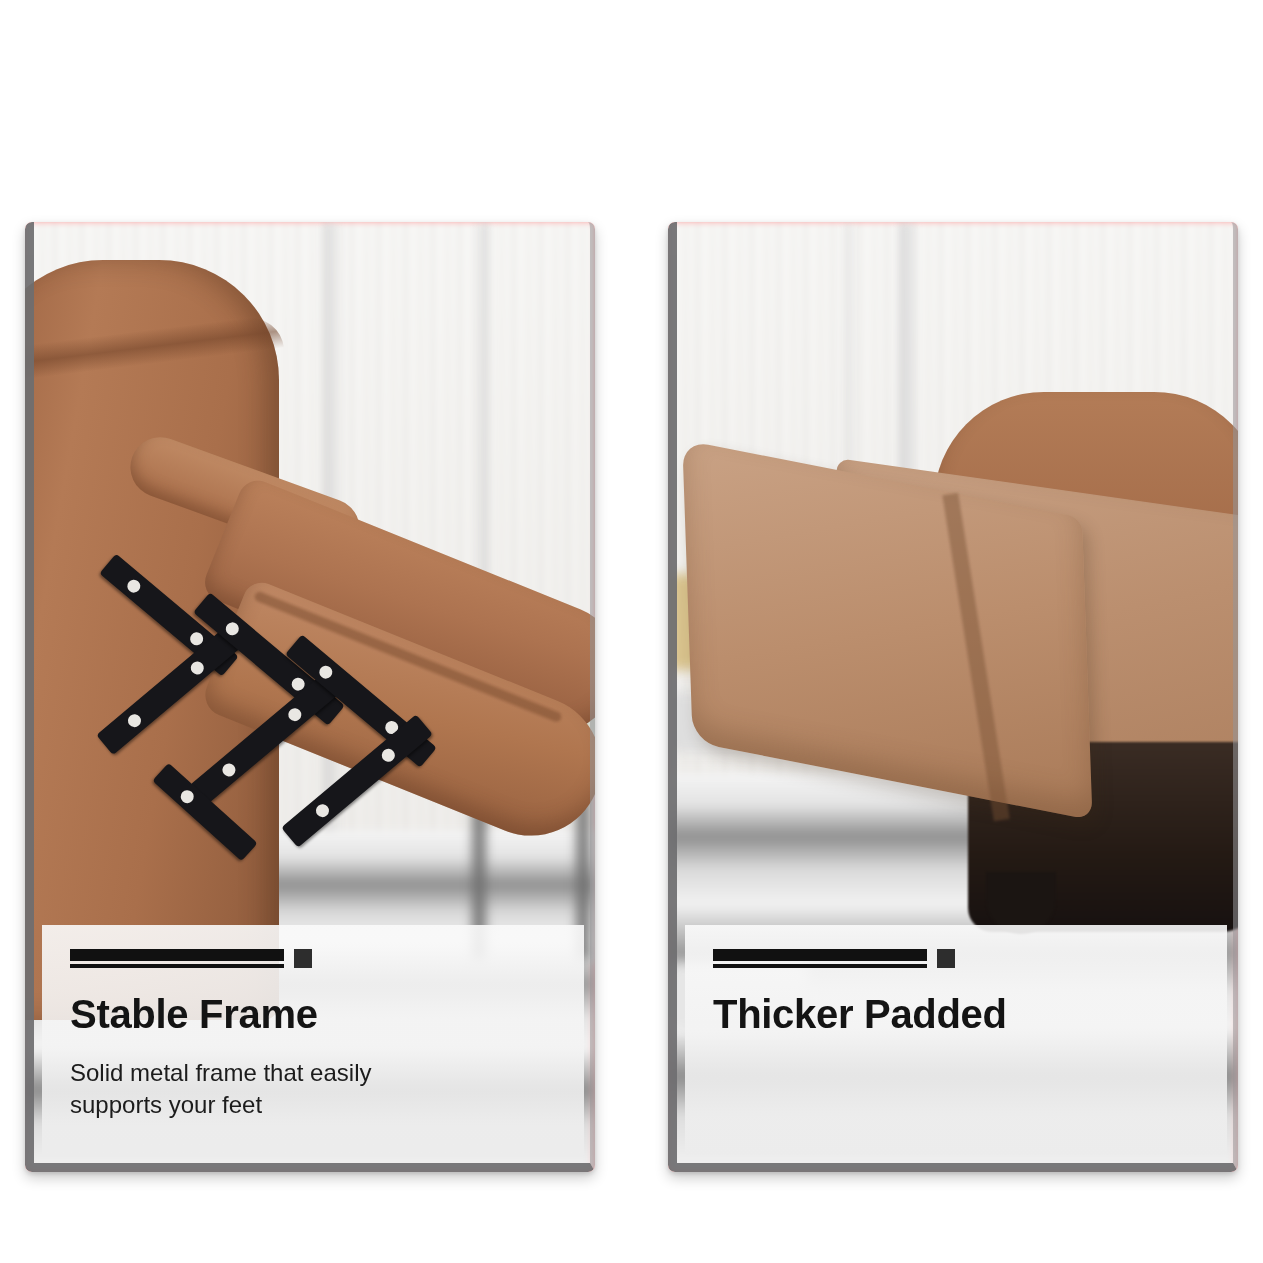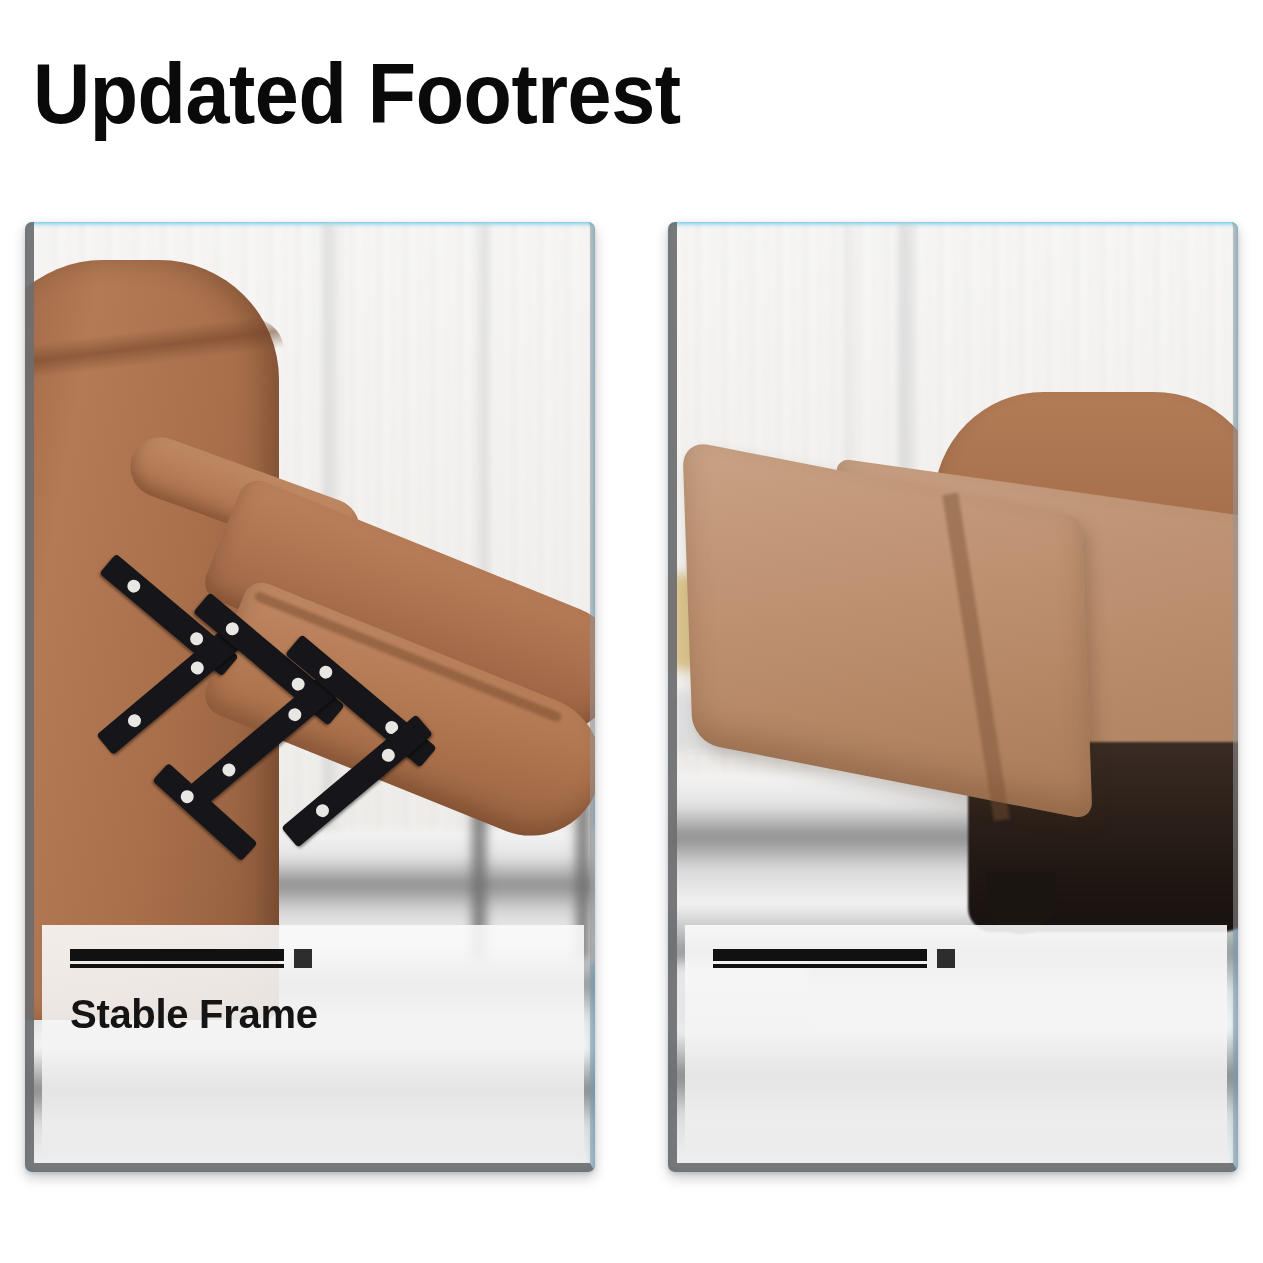--- a/index.html
+++ b/index.html
@@ -42,21 +42,21 @@
     width:1263px; height:980px;
   }
 
   .panel{
     position:absolute;
     top:12px;
     width:570px;
     height:950px;
     overflow:hidden;
     border-radius:7px;
-    background:#0ea5e9;
+    background:#fca5a5;
     box-shadow:
       0 6px 14px rgba(0,0,0,0.20),
       0 2px 4px rgba(0,0,0,0.12);
   }
   .panel-left  { left:25px; }
   .panel-right { left:668px; }
 
   
   .panel-frame{
     position:absolute; inset:0;
@@ -291,23 +291,20 @@
     color:#1c1c1c;
     line-height:1.34;
     white-space:pre-line;
   }
 </style>
 </head>
 <body>
 
 <div class="page">
 
-  <div class="header">
-    <div class="header-title">Updated Footrest</div>
-  </div>
 
   <div class="panels">
 
     <div class="panel panel-left">
 
       <div class="scene">
         <div class="curtain"></div>
         <div class="window-bar" style="left:300px;top:0;width:14px;height:74%;"></div>
         <div class="window-bar" style="left:455px;top:0;width:10px;height:74%;"></div>
         <div class="floor"></div>
@@ -360,20 +357,22 @@
 
       <div class="panel-frame"></div>
 
       <div class="caption">
         <div class="rule">
           <span class="thick"></span>
           <span class="thin"></span>
           <span class="sq"></span>
         </div>
         <div class="caption-title">Stable Frame</div>
+        <div class="caption-body">Solid metal frame that easily
+supports your feet</div>
       </div>
     </div>
 
     <div class="panel panel-right">
 
       <div class="scene">
         <div class="curtain" style="height:72%;"></div>
         <div class="window-bar" style="left:232px;top:0;width:16px;height:58%;"></div>
         <div class="window-bar" style="left:178px;top:0;width:8px;height:56%;background:linear-gradient(90deg,rgba(196,196,198,0.5),rgba(240,240,242,0.2));"></div>
         <div class="floor" style="height:42%;"></div>
@@ -392,17 +391,18 @@
       </div>
 
       <div class="panel-frame"></div>
 
       <div class="caption">
         <div class="rule">
           <span class="thick"></span>
           <span class="thin"></span>
           <span class="sq"></span>
         </div>
+        <div class="caption-title">Thicker Padded</div>
       </div>
     </div>
 
   </div>
 </div>
 
 </body></html>

